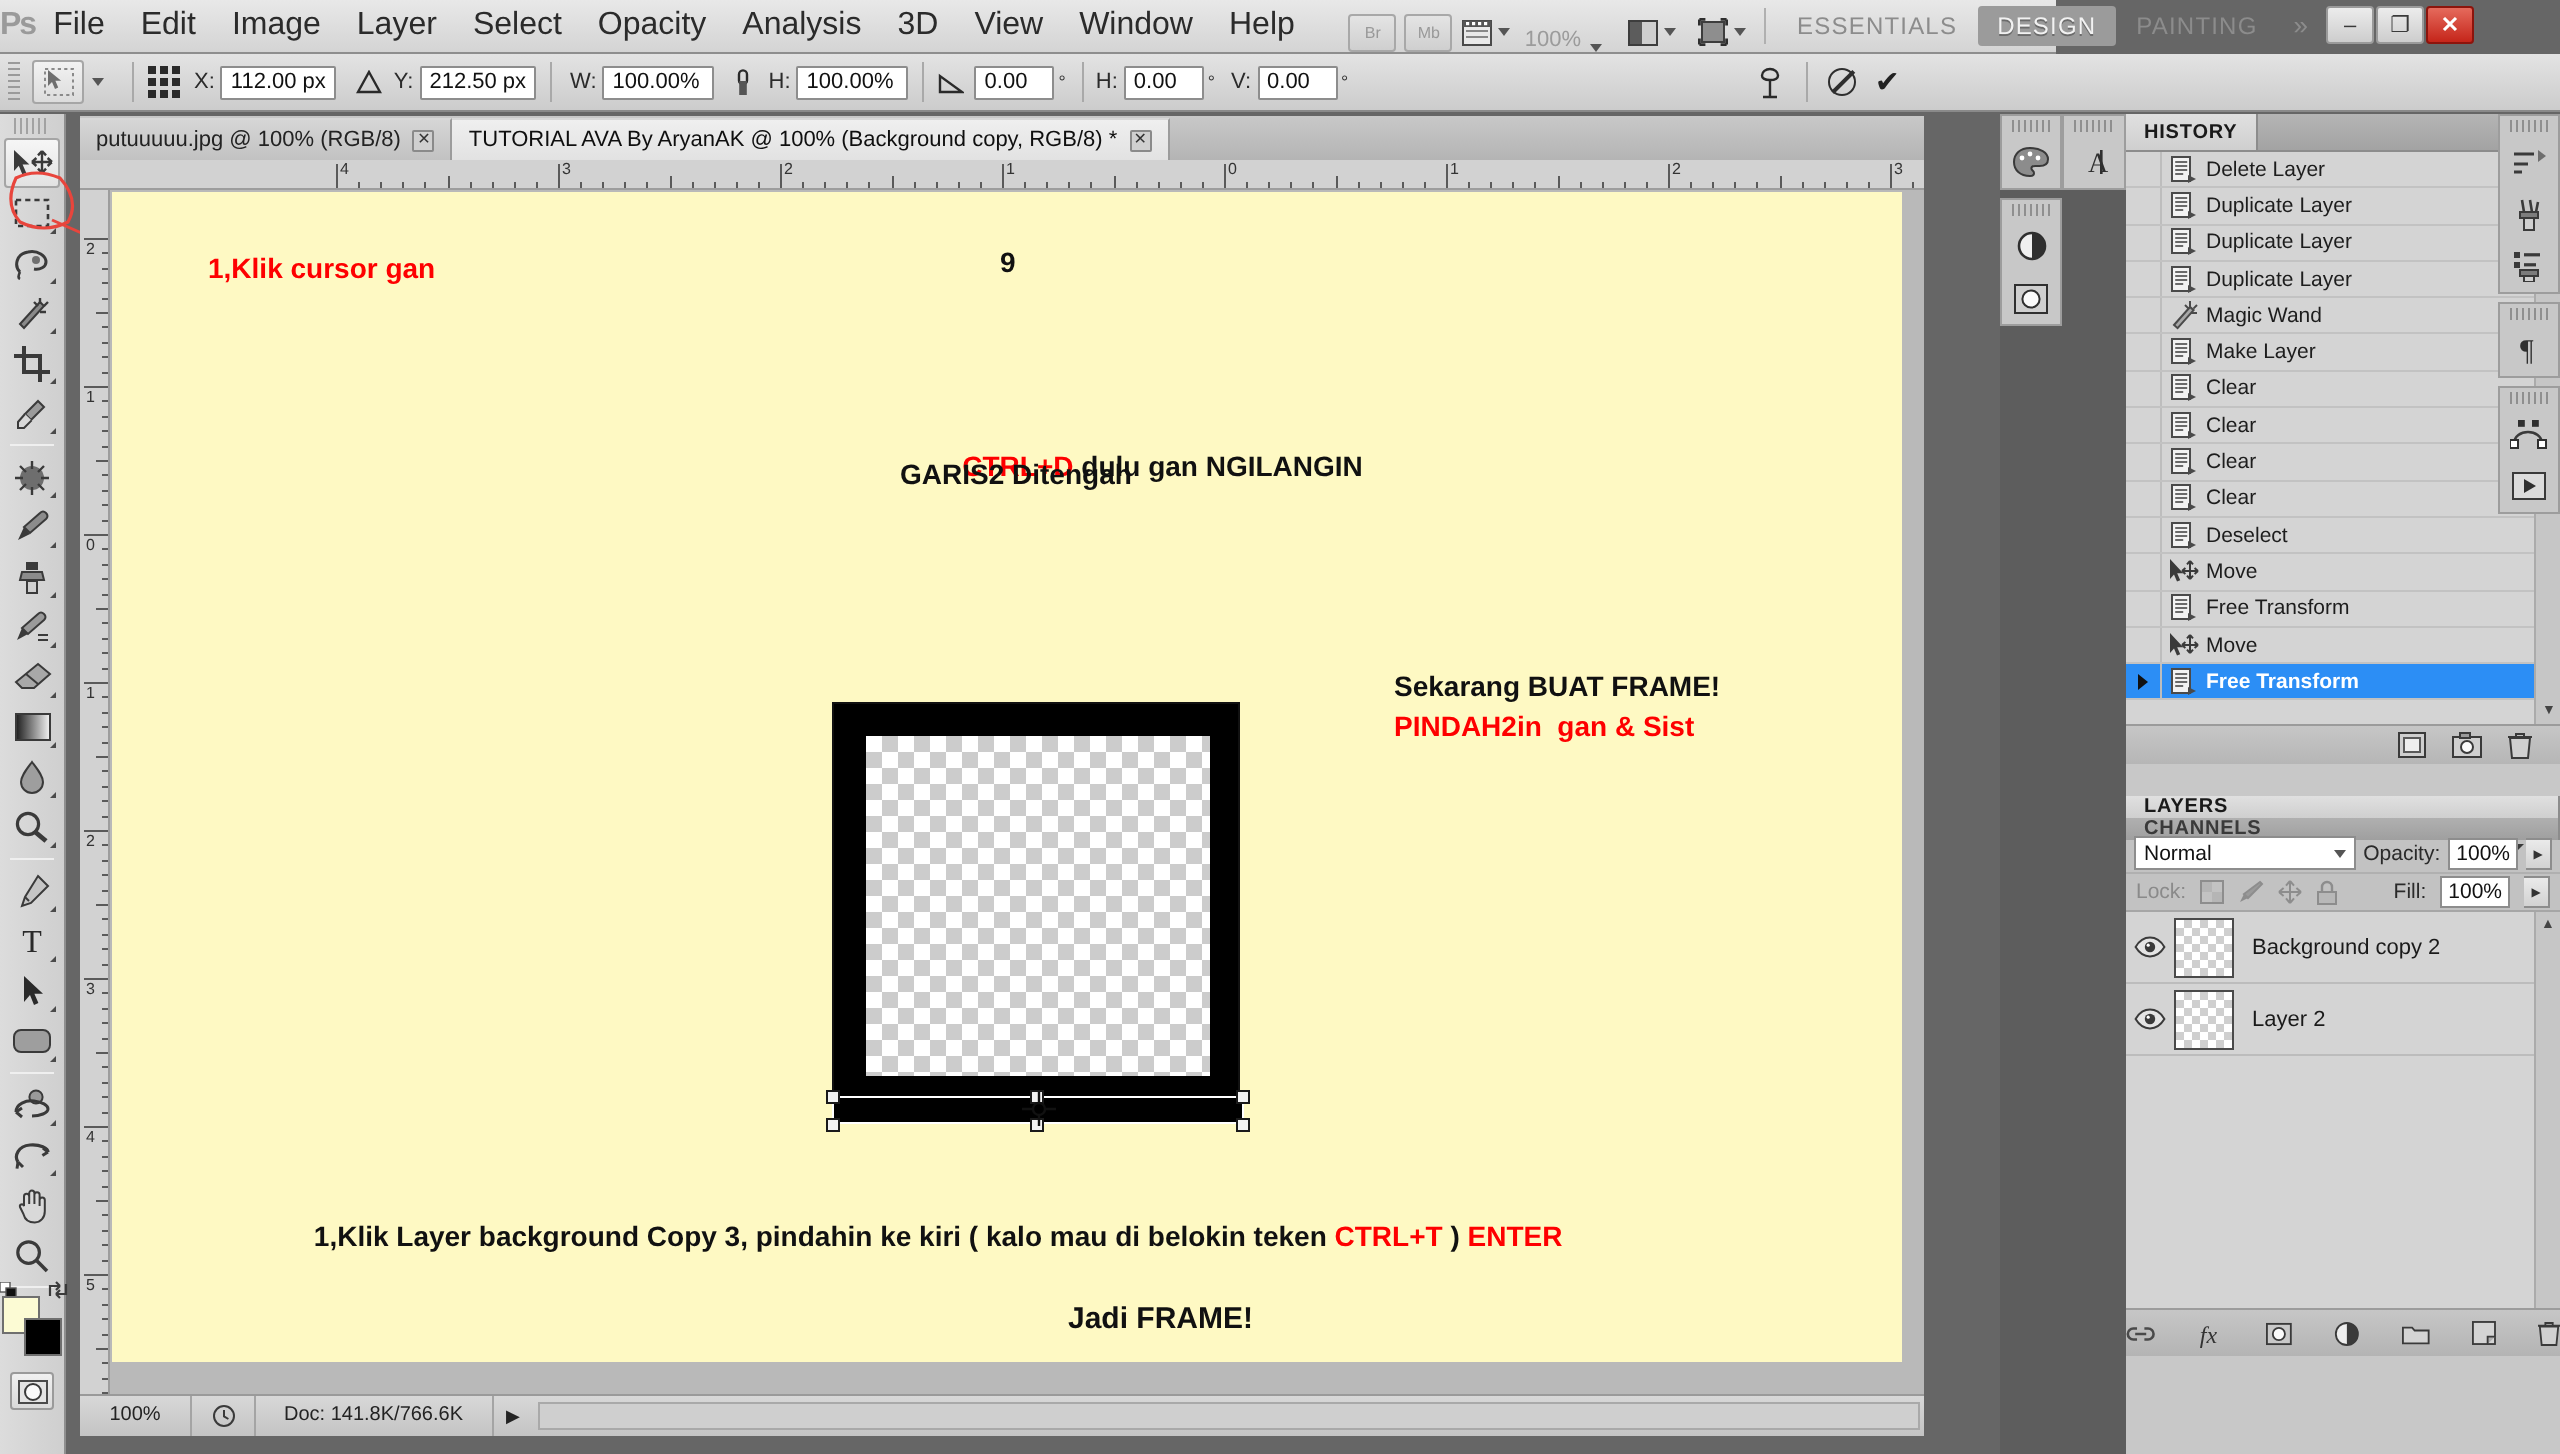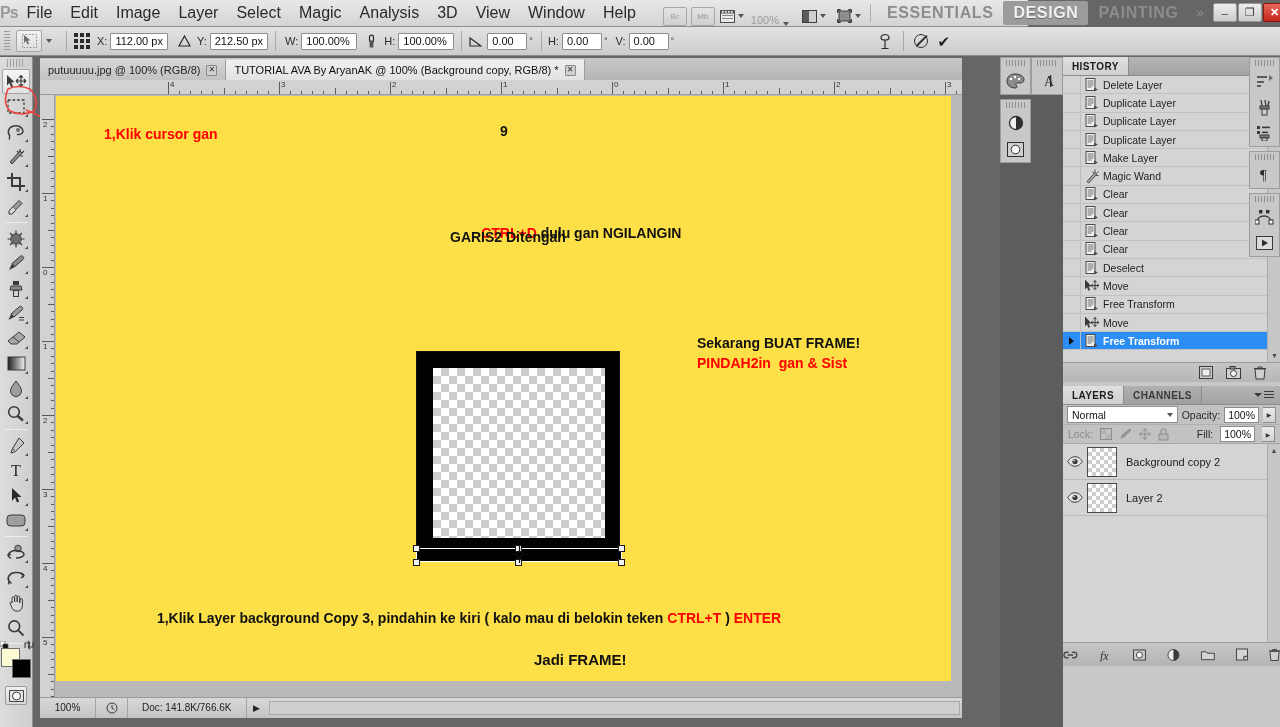--- a/index.html
+++ b/index.html
@@ -39,21 +39,21 @@
   .mb-flat{
     height:20px; margin:0 1px; padding:0 2px;
     display:flex; align-items:center; gap:3px; color:#4a4a4a;
   }
   .caret{ width:0;height:0;border-left:3.5px solid transparent;border-right:3.5px solid transparent;border-top:4px solid #555; }
   .zoomtxt{ font-size:11px; color:#9b9b9b; padding:0 4px; }
 
   .ws-area{ margin-left:auto; display:flex; align-items:center; height:27px; }
   .ws-sep{ width:1px;height:18px;background:#b0b0b0;margin:0 6px; }
   .ws-tab{
-    padding:3px 10px; font-size:16px; font-weight:bold; letter-spacing:.6px;
+    padding:3px 10px; font-size:12px; font-weight:normal; letter-spacing:.6px;
     color:#8c8c8c;
   }
   .ws-tab.active{
     color:#f2f2f2; background:#9b9b9b; border-radius:2px;
     text-shadow:0 1px 0 #6b6b6b;
   }
   .ws-more{ color:#8c8c8c; font-size:13px; padding:0 8px; }
 
   .wctrl{ display:flex; margin-right:3px; }
   .wbtn{
@@ -165,21 +165,21 @@
   }
   .ruler-v{
     position:absolute;left:0;top:37px;width:15px;height:608px;
     background:#d2d2d2;border-right:1px solid #9d9d9d;overflow:hidden;
   }
   .rtick{ position:absolute; background:#5a5a5a; }
   .rnum{ position:absolute; font-size:8px; color:#333; line-height:1; }
 
   .canvas{
     position:absolute;left:16px;top:38px;width:895px;height:585px;
-    background:#fde047; overflow:hidden;
+    background:#fef9c3; overflow:hidden;
   }
   .statusbar{
     position:absolute;left:0;bottom:0;width:922px;height:21px;
     background:linear-gradient(#d8d8d8,#c4c4c4);border-top:1px solid #9a9a9a;
     display:flex;align-items:center;font-size:10px;color:#232323;
   }
   .sb-zoom{ width:56px;text-align:center;border-right:1px solid #a4a4a4;height:20px;line-height:20px;}
   .sb-ic{ width:32px;display:flex;align-items:center;justify-content:center;border-right:1px solid #a4a4a4;height:20px;}
   .sb-doc{ padding:0 14px;height:20px;line-height:20px;border-right:1px solid #a4a4a4;}
   .sb-arrow{ width:20px;display:flex;align-items:center;justify-content:center;font-size:9px;}
@@ -315,21 +315,21 @@
 
 <div id="app">
 
   <div class="menubar">
     <div class="ps-logo">Ps</div>
     <div class="menu-item">File</div>
     <div class="menu-item">Edit</div>
     <div class="menu-item">Image</div>
     <div class="menu-item">Layer</div>
     <div class="menu-item">Select</div>
-    <div class="menu-item">Magic</div>
+    <div class="menu-item">Opacity</div>
     <div class="menu-item">Analysis</div>
     <div class="menu-item">3D</div>
     <div class="menu-item">View</div>
     <div class="menu-item">Window</div>
     <div class="menu-item">Help</div>
     <div class="menu-sep"></div>
     <div class="mb-btn">Br</div>
     <div class="mb-btn">Mb</div>
     <div class="mb-flat">
       <svg width="15" height="13" viewBox="0 0 15 13">
@@ -992,41 +992,41 @@
                     <path d="M2.6 3h6M2.6 5h6M2.6 7h6M2.6 9h4"></path>
                   </g>
       <path d="M9 9.5l4 2-4 2z" fill="#4a4a4a"></path>
                 </svg>
               </div>
               <span>Duplicate Layer</span>
             </div>
             <div class="hrow">
               <div class="hsnap"></div>
               <div class="hico">
+                <svg width="15" height="15" viewBox="0 0 15 15">
+      <path d="M10 3.5l-8 9 1.8 1.6 8-9z" fill="#a8a8a8" stroke="#4a4a4a"></path>
+      <g stroke="#4a4a4a" stroke-width="1">
+                    <path d="M10 0.5v3M7.5 2.5l1.8 1.8M13.5 2.5l-1.8 1.8M13.5 6.5h-3"></path>
+                  </g>
+                </svg>
+              </div>
+              <span>Magic Wand</span>
+            </div>
+            <div class="hrow">
+              <div class="hsnap"></div>
+              <div class="hico">
                 <svg width="14" height="14" viewBox="0 0 14 14">
       <rect x="1" y="0.5" width="9" height="12" fill="#f2f2f2" stroke="#4a4a4a"></rect>
       <g stroke="#6a6a6a">
                     <path d="M2.6 3h6M2.6 5h6M2.6 7h6M2.6 9h4"></path>
                   </g>
       <path d="M9 9.5l4 2-4 2z" fill="#4a4a4a"></path>
                 </svg>
               </div>
               <span>Make Layer</span>
-            </div>
-            <div class="hrow">
-              <div class="hsnap"></div>
-              <div class="hico">
-                <svg width="15" height="15" viewBox="0 0 15 15">
-      <path d="M10 3.5l-8 9 1.8 1.6 8-9z" fill="#a8a8a8" stroke="#4a4a4a"></path>
-      <g stroke="#4a4a4a" stroke-width="1">
-                    <path d="M10 0.5v3M7.5 2.5l1.8 1.8M13.5 2.5l-1.8 1.8M13.5 6.5h-3"></path>
-                  </g>
-                </svg>
-              </div>
-              <span>Magic Wand</span>
             </div>
             <div class="hrow">
               <div class="hsnap"></div>
               <div class="hico">
                 <svg width="14" height="14" viewBox="0 0 14 14">
       <rect x="1" y="0.5" width="9" height="12" fill="#f2f2f2" stroke="#4a4a4a"></rect>
       <g stroke="#6a6a6a">
                     <path d="M2.6 3h6M2.6 5h6M2.6 7h6M2.6 9h4"></path>
                   </g>
       <path d="M9 9.5l4 2-4 2z" fill="#4a4a4a"></path>
@@ -1150,21 +1150,21 @@
           <rect x="0.5" y="2.5" width="14" height="10" fill="#cfcfcf" stroke="#3a3a3a"></rect>
           <rect x="4" y="0.5" width="5" height="2.5" fill="#9a9a9a" stroke="#3a3a3a"></rect>
           <circle cx="7.5" cy="7.5" r="3" fill="#fafafa" stroke="#3a3a3a"></circle>
         </svg>
         <svg width="12" height="14" viewBox="0 0 12 14">
           <path d="M1 3h10l-1 10H2z" fill="#d0d0d0" stroke="#3a3a3a"></path>
           <path d="M0 2.5h12M4 2.5V1h4v1.5" fill="none" stroke="#3a3a3a"></path>
         </svg>
       </div>
 
-      <div class="panel-hdr" style="margin-top:4px;">
+      <div class="panel-hdr" style="margin-top:16px;flex-direction:column;">
         <div class="ptab active">LAYERS</div>
         <div class="ptab">CHANNELS</div>
         <div class="pmenu">
           <span class="pm-tri"></span>
           <span class="pm-lines"></span>
         </div>
       </div>
 
       <div class="layers-body">
         <div class="blendrow">

